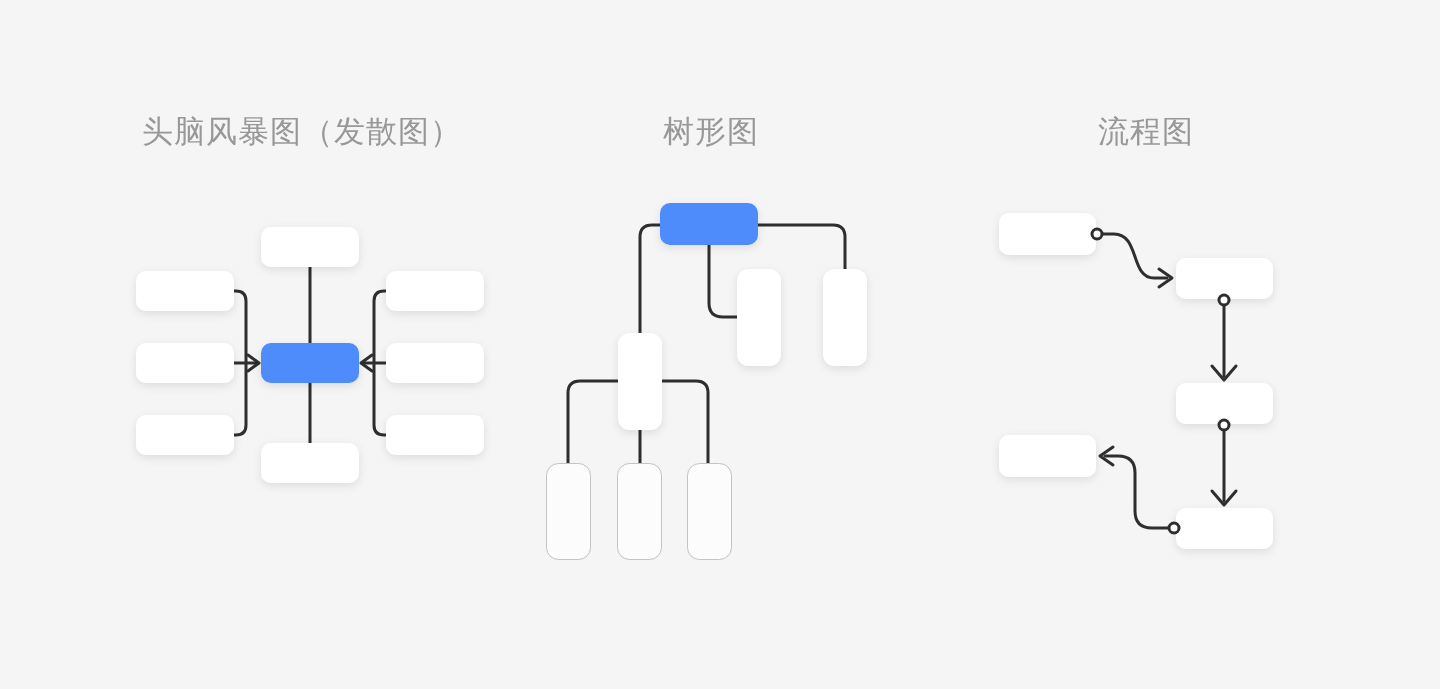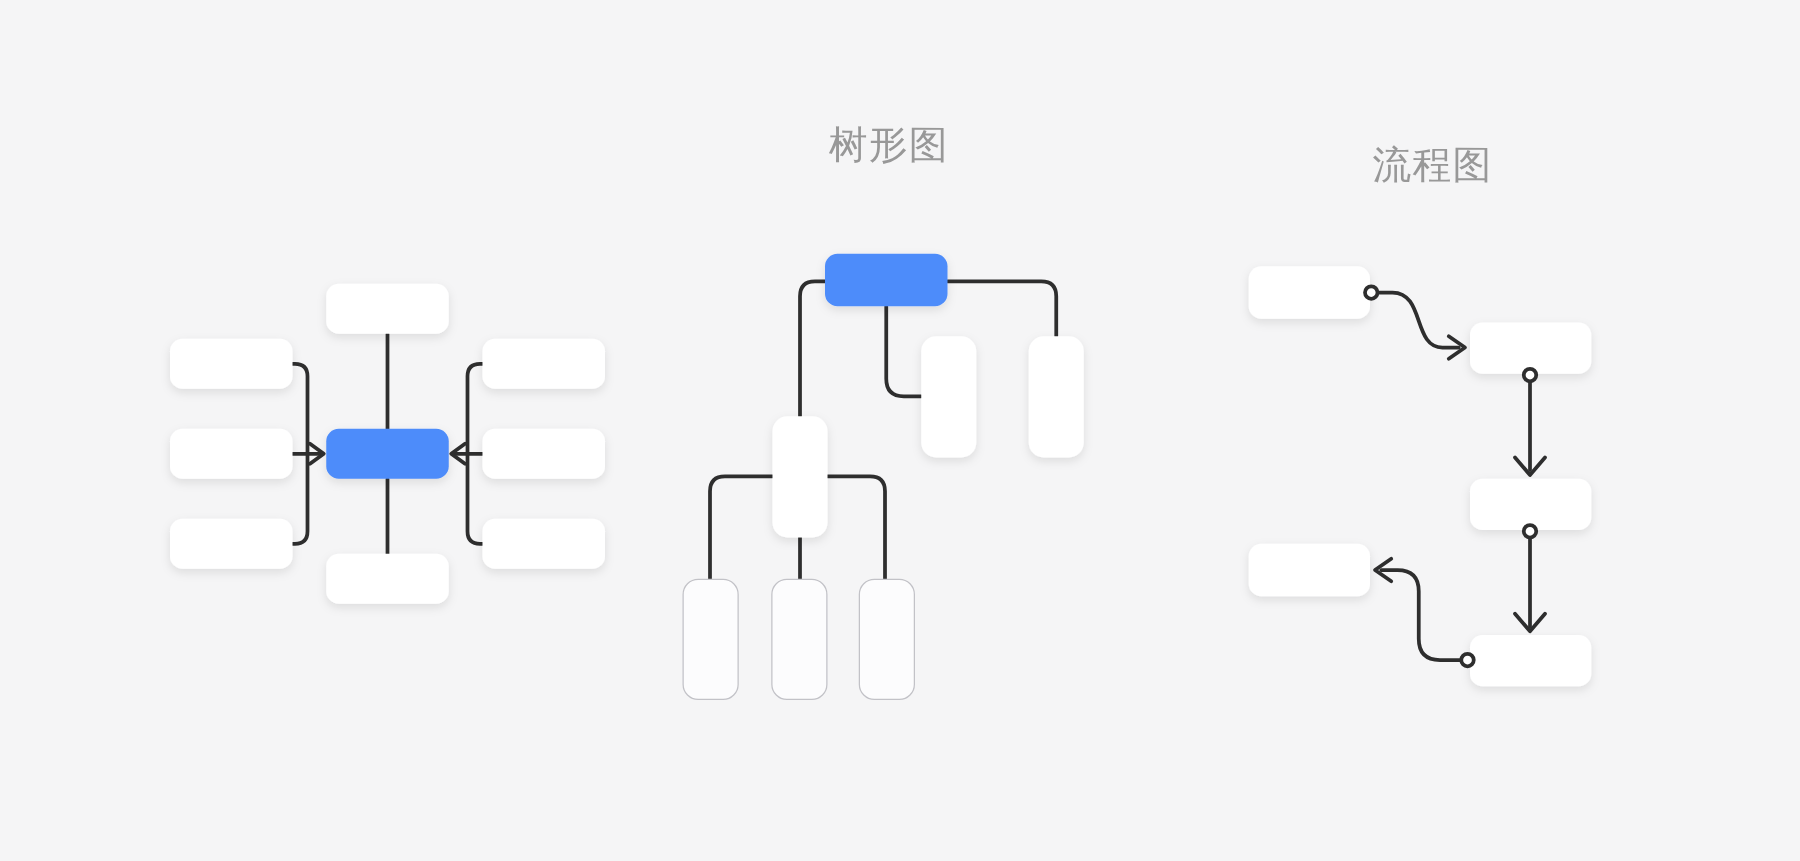--- a/index.html
+++ b/index.html
@@ -26,21 +26,21 @@
   .diagram-title{
     position:absolute;
     font-size:31px;
     line-height:36px;
     font-weight:400;
     letter-spacing:1px;
     color:var(--title-gray);
     white-space:nowrap;
   }
   #title-brainstorm{left:142px;top:114px;}
-  #title-tree{left:663px;top:98px;}
+  #title-tree{left:663px;top:114px;}
   #title-flowchart{left:1098px;top:114px;}
   .diagram-svg{
     position:absolute;
     left:0;top:0;
     width:1440px;
     height:689px;
     display:block;
   }
   .link{
     fill:none;
@@ -73,20 +73,21 @@
     fill:#ffffff;
     stroke:var(--connector);
     stroke-width:3;
   }
 </style>
 </head>
 <body style="background: rgb(245, 245, 246);">
 
 <div class="canvas">
 
+  <div class="diagram-title" id="title-brainstorm">头脑风暴图（发散图）</div>
 
   <div class="diagram-title" id="title-tree">树形图</div>
 
   <div class="diagram-title" id="title-flowchart">流程图</div>
 
   <svg class="diagram-svg" viewBox="0 0 1440 689" xmlns="http://www.w3.org/2000/svg">
     <defs>
       <filter id="node-shadow" x="-50%" y="-50%" width="200%" height="200%">
         <feDropShadow dx="0" dy="3" stdDeviation="4" flood-color="#000000" flood-opacity="0.10"></feDropShadow>
       </filter>

